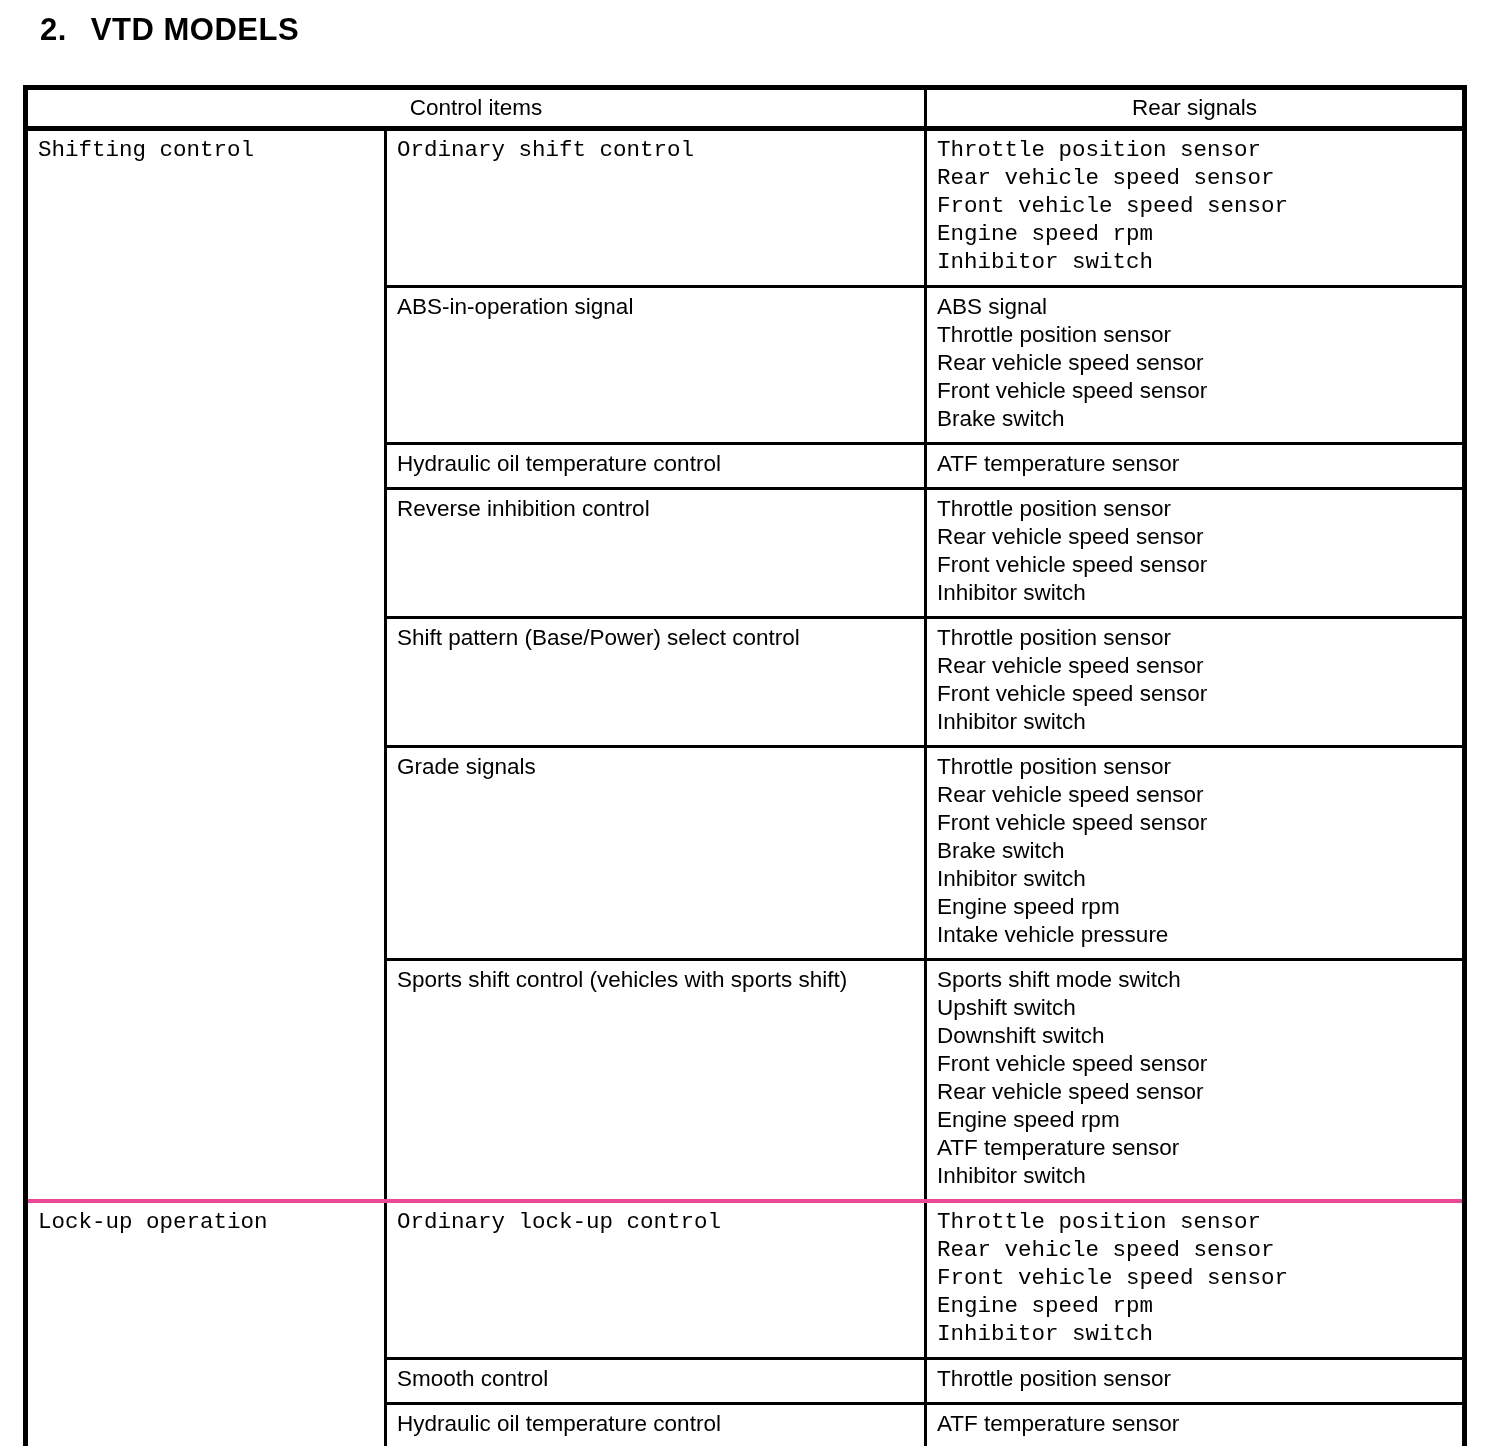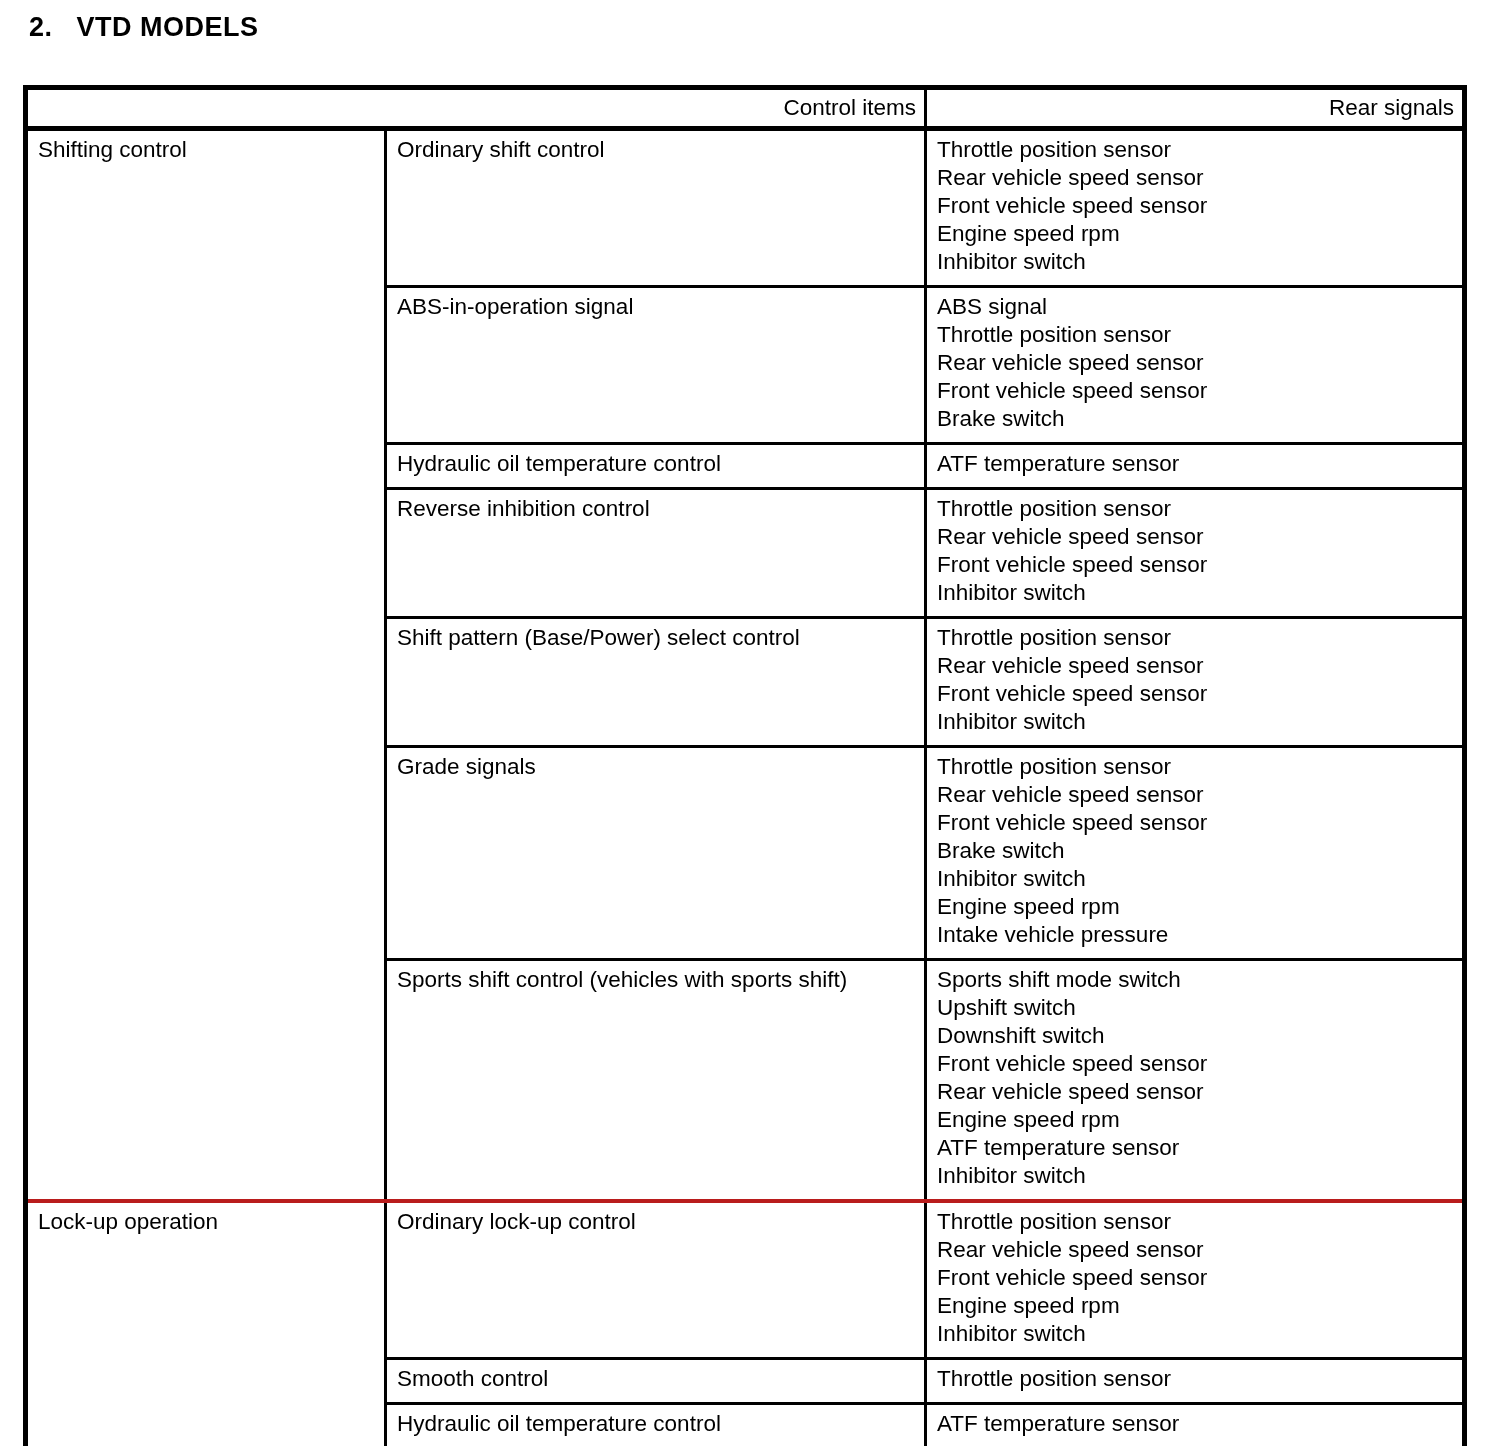--- a/index.html
+++ b/index.html
@@ -12,24 +12,24 @@
   }
   .page {
     position: relative;
     width: 1504px;
     height: 1446px;
     background: #ffffff;
     overflow: hidden;
   }
   .title {
     position: absolute;
-    left: 29px;
+    left: 40px;
     top: 12px;
     margin: 0;
-    font-size: 27px;
+    font-size: 31px;
     font-weight: bold;
     letter-spacing: 0.5px;
     white-space: nowrap;
   }
   .title .title-num {
     display: inline-block;
     margin-right: 24px;
   }
   table.vtd {
     position: absolute;
@@ -44,27 +44,28 @@
   table.vtd td {
     border: 3px solid #000000;
     vertical-align: top;
     font-size: 22.5px;
     line-height: 28px;
     font-weight: normal;
     padding: 5px 8px 9px 10px;
     overflow: hidden;
   }
   table.vtd thead th {
-    text-align: right;
+    text-align: center;
     border-bottom: 5px solid #000000;
     padding: 4px 8px 4px 8px;
     height: 40px;
   }
   table.vtd tr.group-start td {
-    border-top: 4px solid #b91c1c;
+    border-top: 4px solid #ec4899;
+    font-family: Liberation Mono, monospace;
   }
   .signal-line { white-space: nowrap; }
 </style>
 </head>
 <body>
 
 <div class="page">
 
   <h1 class="title"><span class="title-num">2.</span><span>VTD MODELS</span></h1>
 

